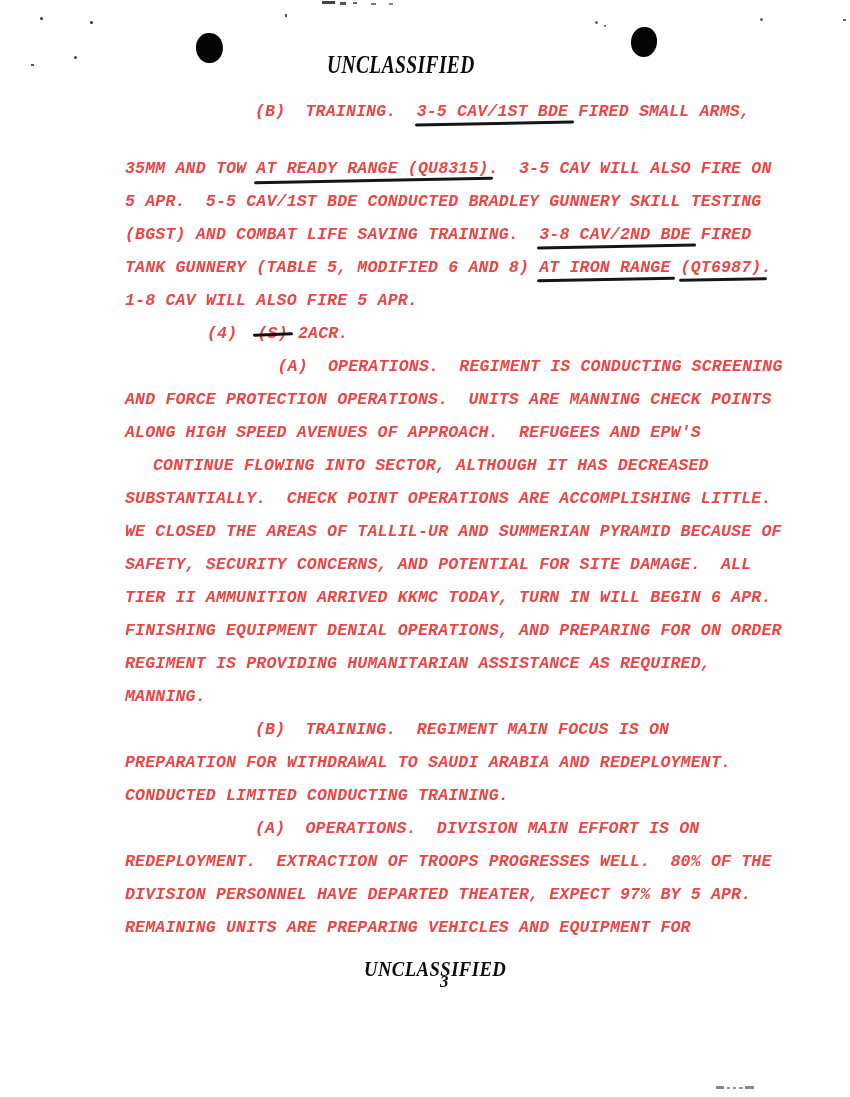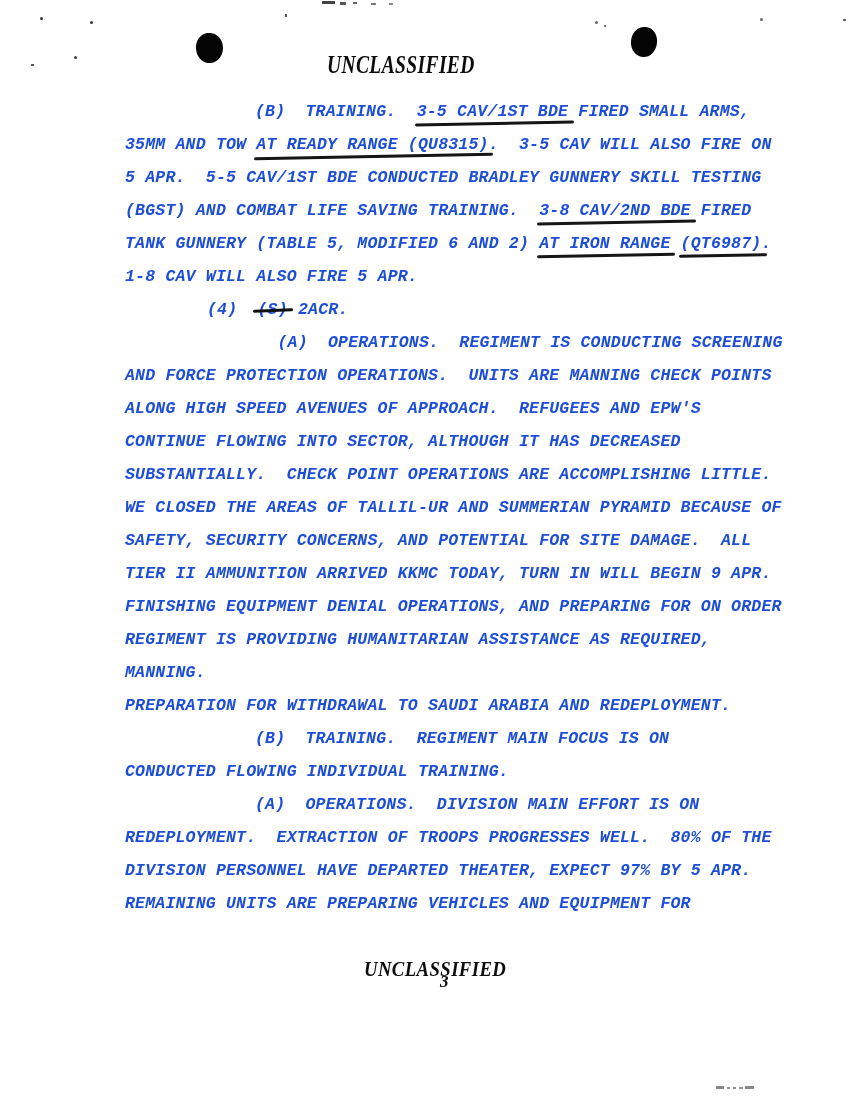--- a/index.html
+++ b/index.html
@@ -40,21 +40,21 @@
     font-weight: 700;
     font-size: 17px;
   }
 
   
   #document-body {
     position: absolute;
     left: 125px;
     top: 95px;
     width: 680px;
-    color: #1d4ed8;
+    color: #ef4444;
   }
   .line {
     height: 33px;
     line-height: 33px;
     white-space: pre;
     font-size: 16.5px;
     font-weight: 700;
     letter-spacing: 0.2px;
   }
   .seg { position: relative; }
@@ -111,40 +111,40 @@
     <div class="speck" style="left:745px;top:1086px;width:9px;height:3px;background:#888;"></div>
   </div>
 
   <div id="punch-left" class="punch-dot"></div>
   <div id="punch-right" class="punch-dot"></div>
 
   <div id="header-classification" class="classification">UNCLASSIFIED</div>
 
   <div id="document-body">
       <div class="line" style="padding-left: 130px;"><span class="seg">(B)  TRAINING.  </span><span class="seg u">3-5 CAV/1ST BDE</span><span class="seg"> FIRED SMALL ARMS,</span></div>
-      <div class="line" style="padding-left: 0px;"><span class="seg">35MM AND TOW </span><span class="seg u">AT READY RANGE (QU8315)</span><span class="seg">.  3-5 CAV WILL ALSO FIRE ON</span></div>
+      <div class="line" style="padding-left: 0px; margin-top: 24px;"><span class="seg">35MM AND TOW </span><span class="seg u">AT READY RANGE (QU8315)</span><span class="seg">.  3-5 CAV WILL ALSO FIRE ON</span></div>
       <div class="line" style="padding-left: 0px;"><span class="seg">5 APR.  5-5 CAV/1ST BDE CONDUCTED BRADLEY GUNNERY SKILL TESTING</span></div>
       <div class="line" style="padding-left: 0px;"><span class="seg">(BGST) AND COMBAT LIFE SAVING TRAINING.  </span><span class="seg u">3-8 CAV/2ND BDE</span><span class="seg"> FIRED</span></div>
-      <div class="line" style="padding-left: 0px;"><span class="seg">TANK GUNNERY (TABLE 5, MODIFIED 6 AND 2) </span><span class="seg u">AT IRON RANGE</span><span class="seg"> </span><span class="seg u">(QT6987)</span><span class="seg">.</span></div>
+      <div class="line" style="padding-left: 0px;"><span class="seg">TANK GUNNERY (TABLE 5, MODIFIED 6 AND 8) </span><span class="seg u">AT IRON RANGE</span><span class="seg"> </span><span class="seg u">(QT6987)</span><span class="seg">.</span></div>
       <div class="line" style="padding-left: 0px;"><span class="seg">1-8 CAV WILL ALSO FIRE 5 APR.</span></div>
       <div class="line" style="padding-left: 82px;"><span class="seg">(4)  </span><span class="seg strike">(S)</span><span class="seg"> 2ACR.</span></div>
       <div class="line" style="padding-left: 130px; text-align: center;"><span class="seg">(A)  OPERATIONS.  REGIMENT IS CONDUCTING SCREENING</span></div>
       <div class="line" style="padding-left: 0px;"><span class="seg">AND FORCE PROTECTION OPERATIONS.  UNITS ARE MANNING CHECK POINTS</span></div>
       <div class="line" style="padding-left: 0px;"><span class="seg">ALONG HIGH SPEED AVENUES OF APPROACH.  REFUGEES AND EPW'S</span></div>
-      <div class="line" style="padding-left: 0px;"><span class="seg">CONTINUE FLOWING INTO SECTOR, ALTHOUGH IT HAS DECREASED</span></div>
+      <div class="line" style="padding-left: 0px; margin-left: 28px;"><span class="seg">CONTINUE FLOWING INTO SECTOR, ALTHOUGH IT HAS DECREASED</span></div>
       <div class="line" style="padding-left: 0px;"><span class="seg">SUBSTANTIALLY.  CHECK POINT OPERATIONS ARE ACCOMPLISHING LITTLE.</span></div>
       <div class="line" style="padding-left: 0px;"><span class="seg">WE CLOSED THE AREAS OF TALLIL-UR AND SUMMERIAN PYRAMID BECAUSE OF</span></div>
       <div class="line" style="padding-left: 0px;"><span class="seg">SAFETY, SECURITY CONCERNS, AND POTENTIAL FOR SITE DAMAGE.  ALL</span></div>
-      <div class="line" style="padding-left: 0px;"><span class="seg">TIER II AMMUNITION ARRIVED KKMC TODAY, TURN IN WILL BEGIN 9 APR.</span></div>
+      <div class="line" style="padding-left: 0px;"><span class="seg">TIER II AMMUNITION ARRIVED KKMC TODAY, TURN IN WILL BEGIN 6 APR.</span></div>
       <div class="line" style="padding-left: 0px;"><span class="seg">FINISHING EQUIPMENT DENIAL OPERATIONS, AND PREPARING FOR ON ORDER</span></div>
       <div class="line" style="padding-left: 0px;"><span class="seg">REGIMENT IS PROVIDING HUMANITARIAN ASSISTANCE AS REQUIRED,</span></div>
       <div class="line" style="padding-left: 0px;"><span class="seg">MANNING.</span></div>
+      <div class="line" style="padding-left: 130px;"><span class="seg">(B)  TRAINING.  REGIMENT MAIN FOCUS IS ON</span></div>
       <div class="line" style="padding-left: 0px;"><span class="seg">PREPARATION FOR WITHDRAWAL TO SAUDI ARABIA AND REDEPLOYMENT.</span></div>
-      <div class="line" style="padding-left: 130px;"><span class="seg">(B)  TRAINING.  REGIMENT MAIN FOCUS IS ON</span></div>
-      <div class="line" style="padding-left: 0px;"><span class="seg">CONDUCTED FLOWING INDIVIDUAL TRAINING.</span></div>
+      <div class="line" style="padding-left: 0px;"><span class="seg">CONDUCTED LIMITED CONDUCTING TRAINING.</span></div>
       <div class="line" style="padding-left: 130px;"><span class="seg">(A)  OPERATIONS.  DIVISION MAIN EFFORT IS ON</span></div>
       <div class="line" style="padding-left: 0px;"><span class="seg">REDEPLOYMENT.  EXTRACTION OF TROOPS PROGRESSES WELL.  80% OF THE</span></div>
       <div class="line" style="padding-left: 0px;"><span class="seg">DIVISION PERSONNEL HAVE DEPARTED THEATER, EXPECT 97% BY 5 APR.</span></div>
       <div class="line" style="padding-left: 0px;"><span class="seg">REMAINING UNITS ARE PREPARING VEHICLES AND EQUIPMENT FOR</span></div>
     </div>
 
   <div id="footer-classification" class="classification">UNCLASSIFIED</div>
   <div id="page-number">3</div>
 
 </div>

